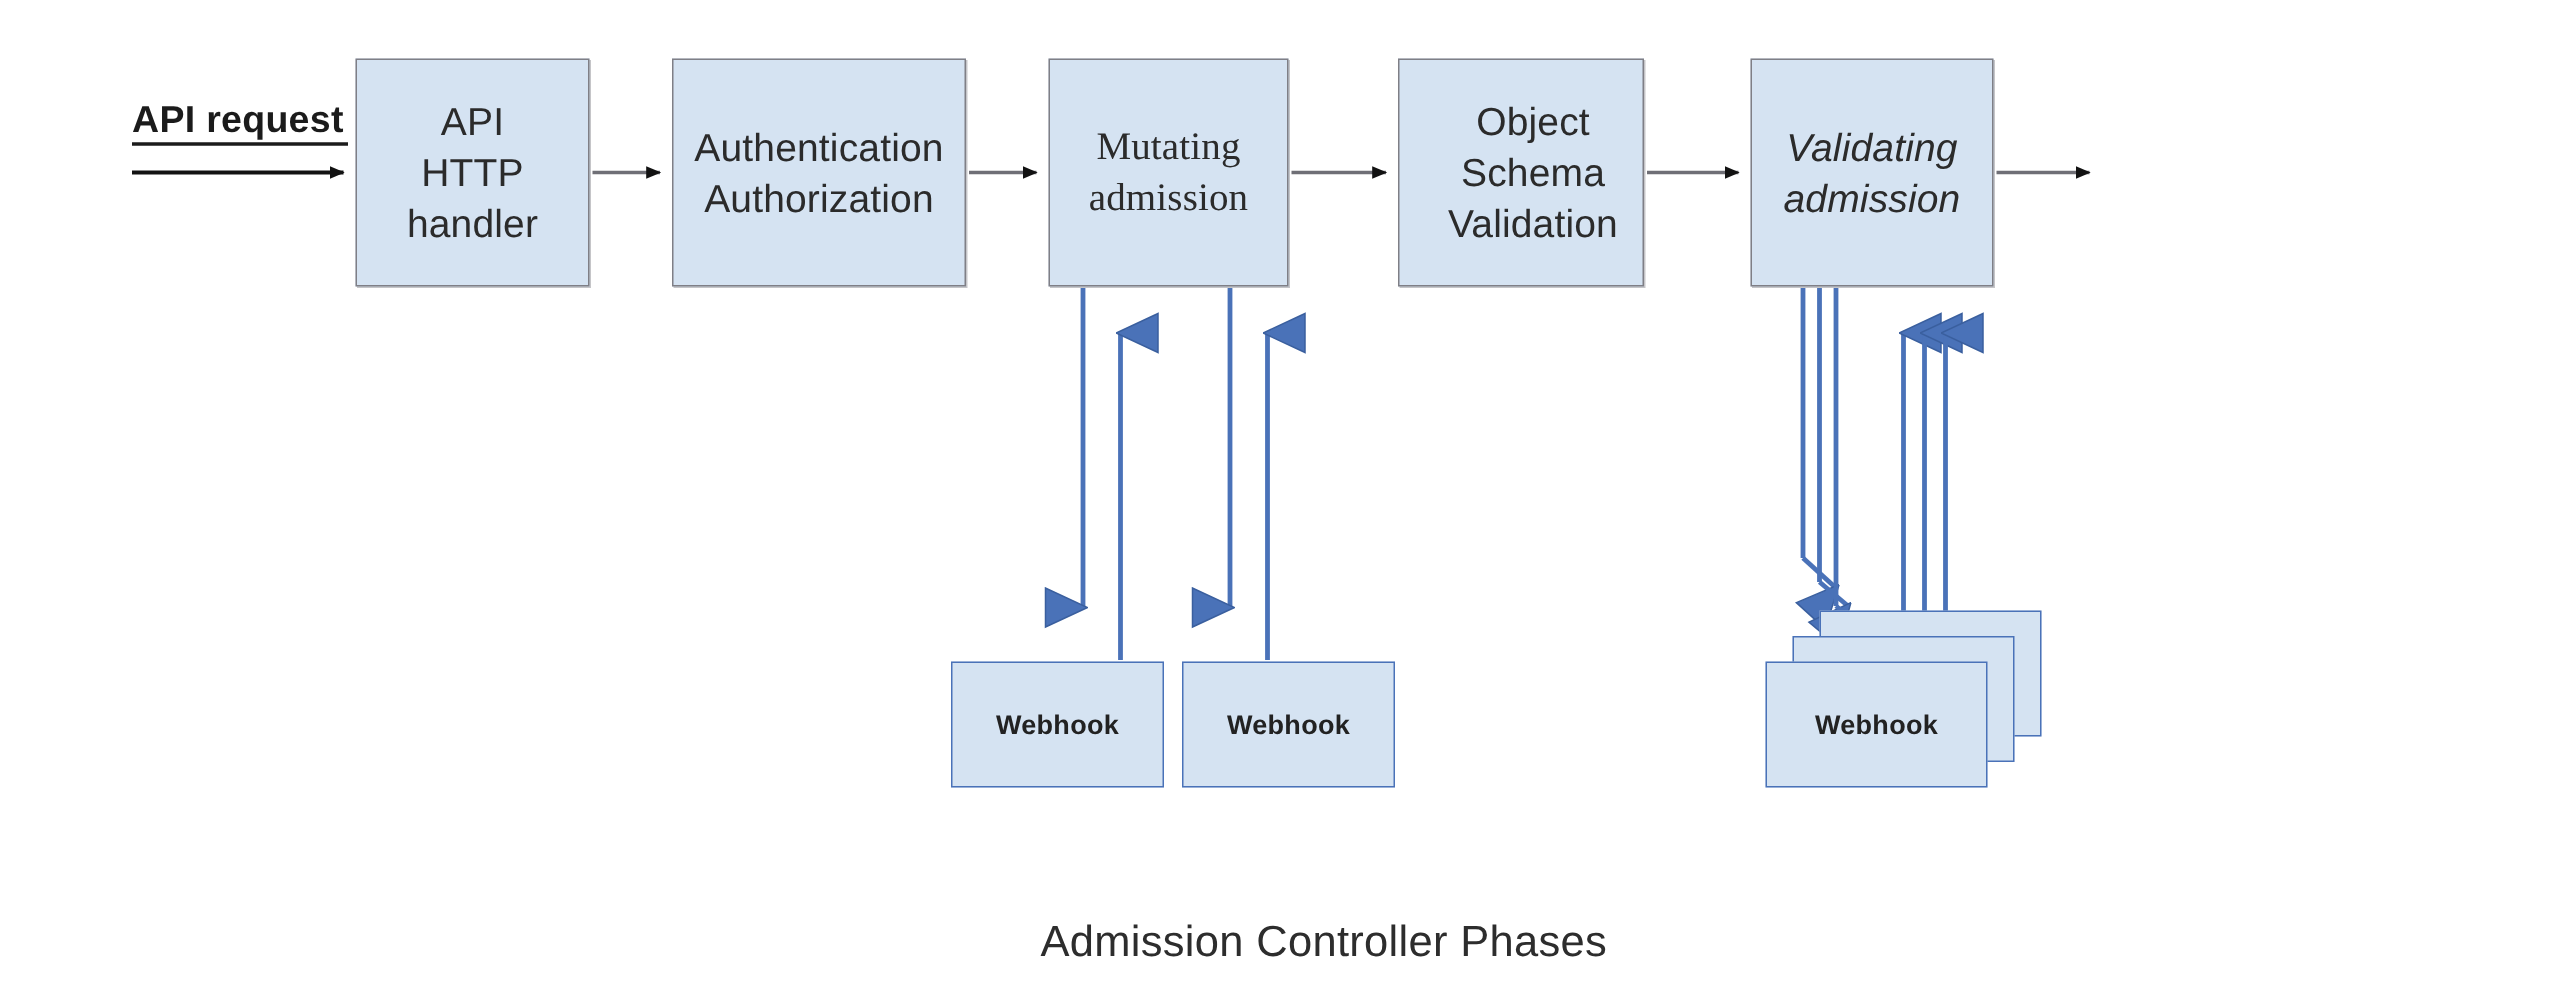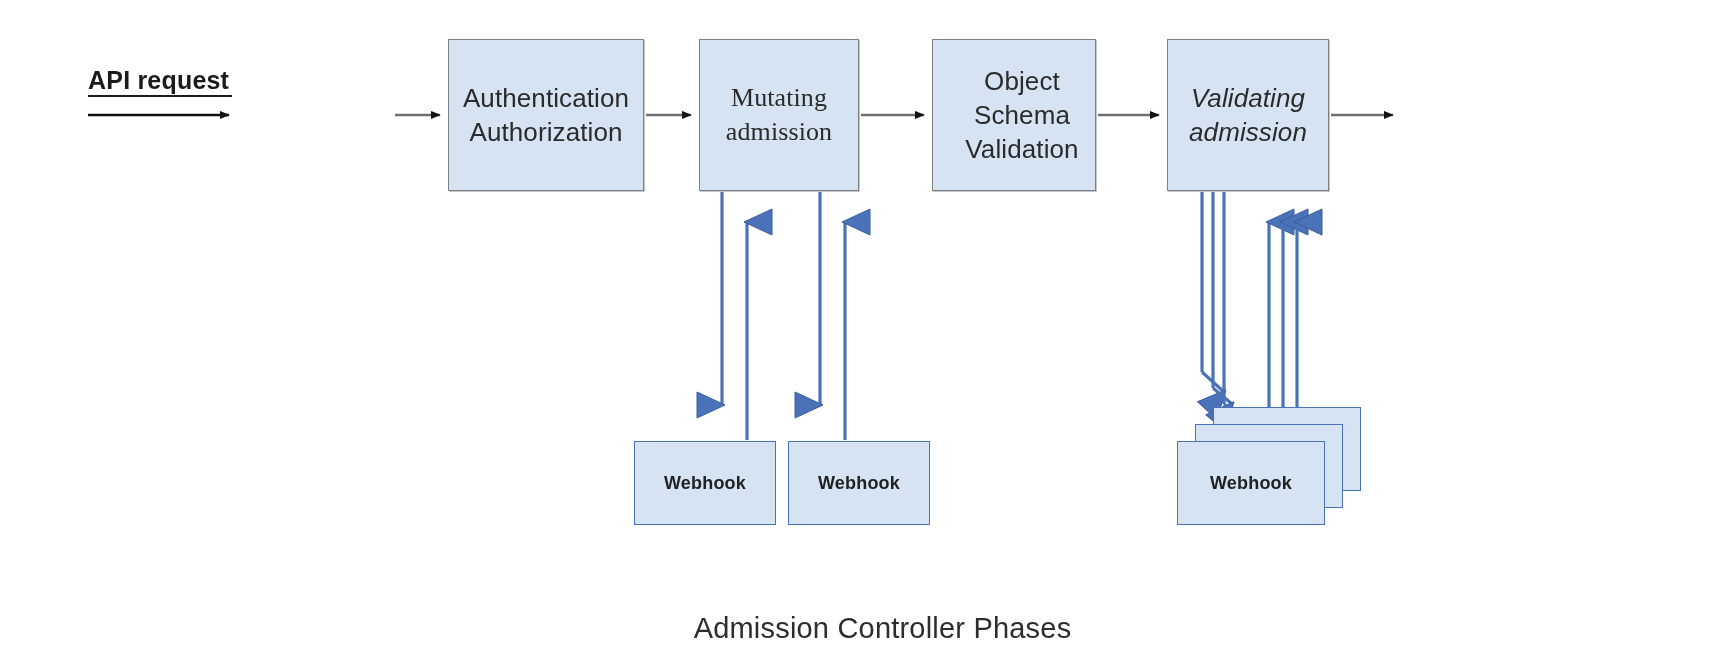--- a/index.html
+++ b/index.html
@@ -137,20 +137,23 @@
     <g>
       <line x1="1283" y1="424" x2="1283" y2="222" stroke="#4a72b8" stroke-width="3.2" marker-end="url(#mk-blue-up)"></line>
     </g>
     <g>
       <line x1="1297" y1="409" x2="1297" y2="222" stroke="#4a72b8" stroke-width="3.2" marker-end="url(#mk-blue-up)"></line>
     </g>
   </svg>
 
   <div class="req-label" style="left:88px;top:66px;">API request</div>
 
+  <div class="phase-box" style="left:237px;top:39px;width:156px;height:152px;">API
+HTTP
+handler</div>
 
   <div class="phase-box" style="left:448px;top:39px;width:196px;height:152px;">Authentication
 Authorization</div>
 
   <div class="phase-box" style="left:699px;top:39px;width:160px;height:152px;font-family:Liberation Serif, serif;">Mutating
 admission</div>
 
   <div class="phase-box" style="left:932px;top:39px;width:164px;height:152px;padding-left:16px;">Object
 Schema
 Validation</div>

